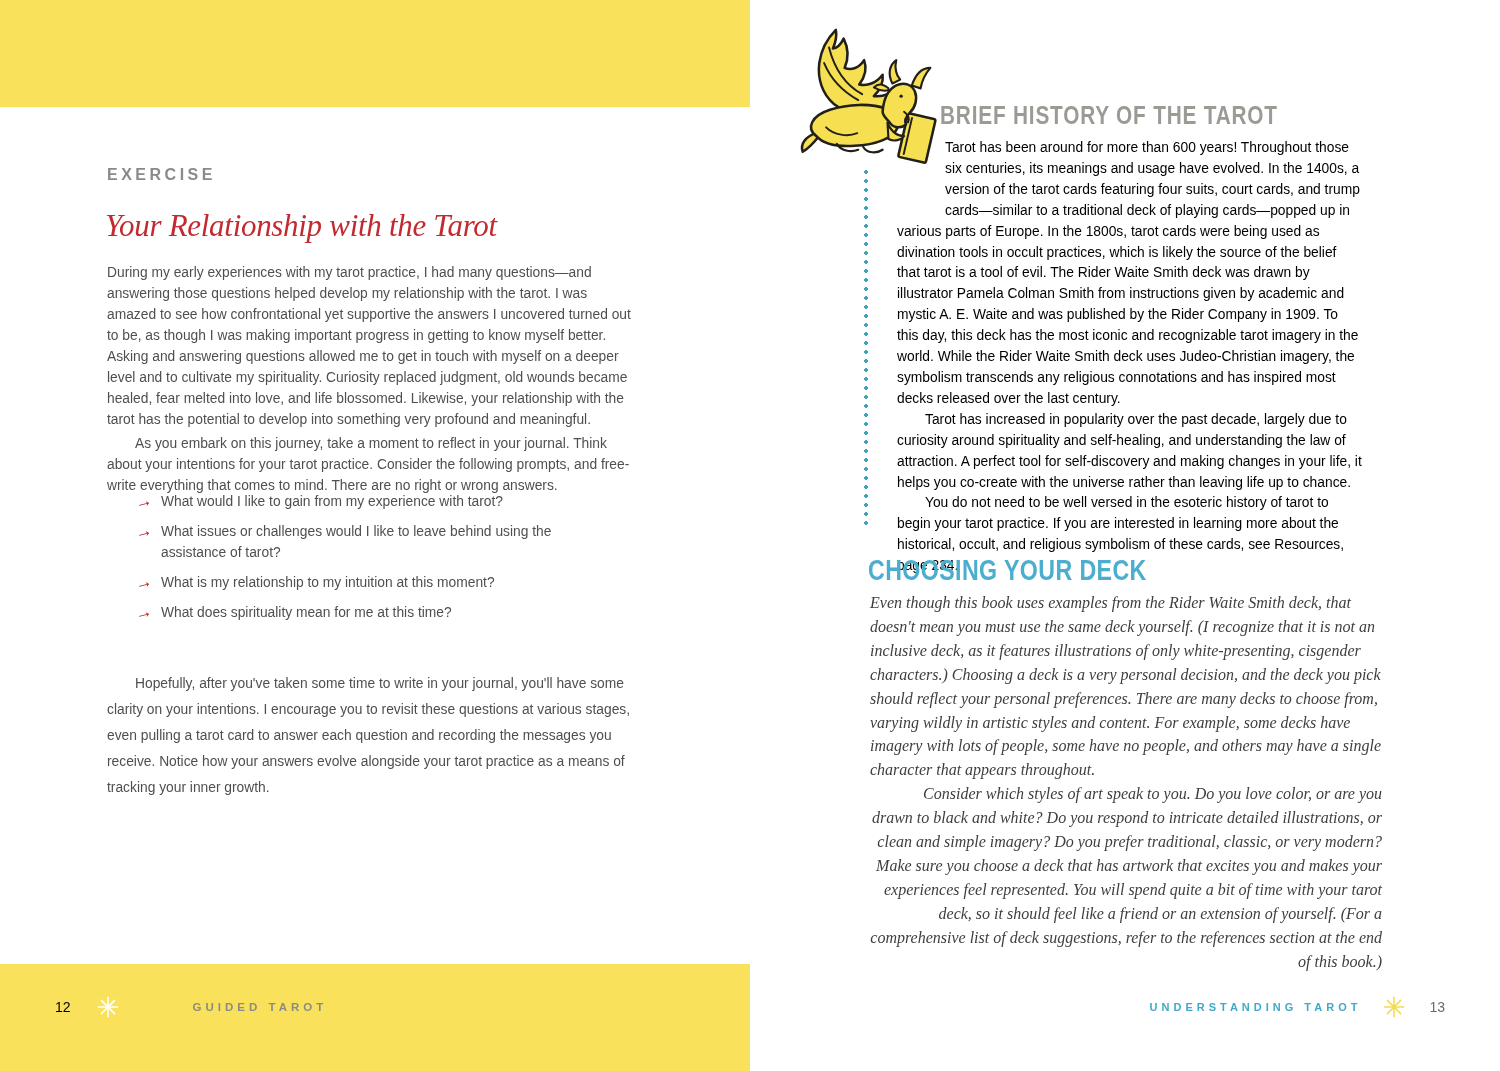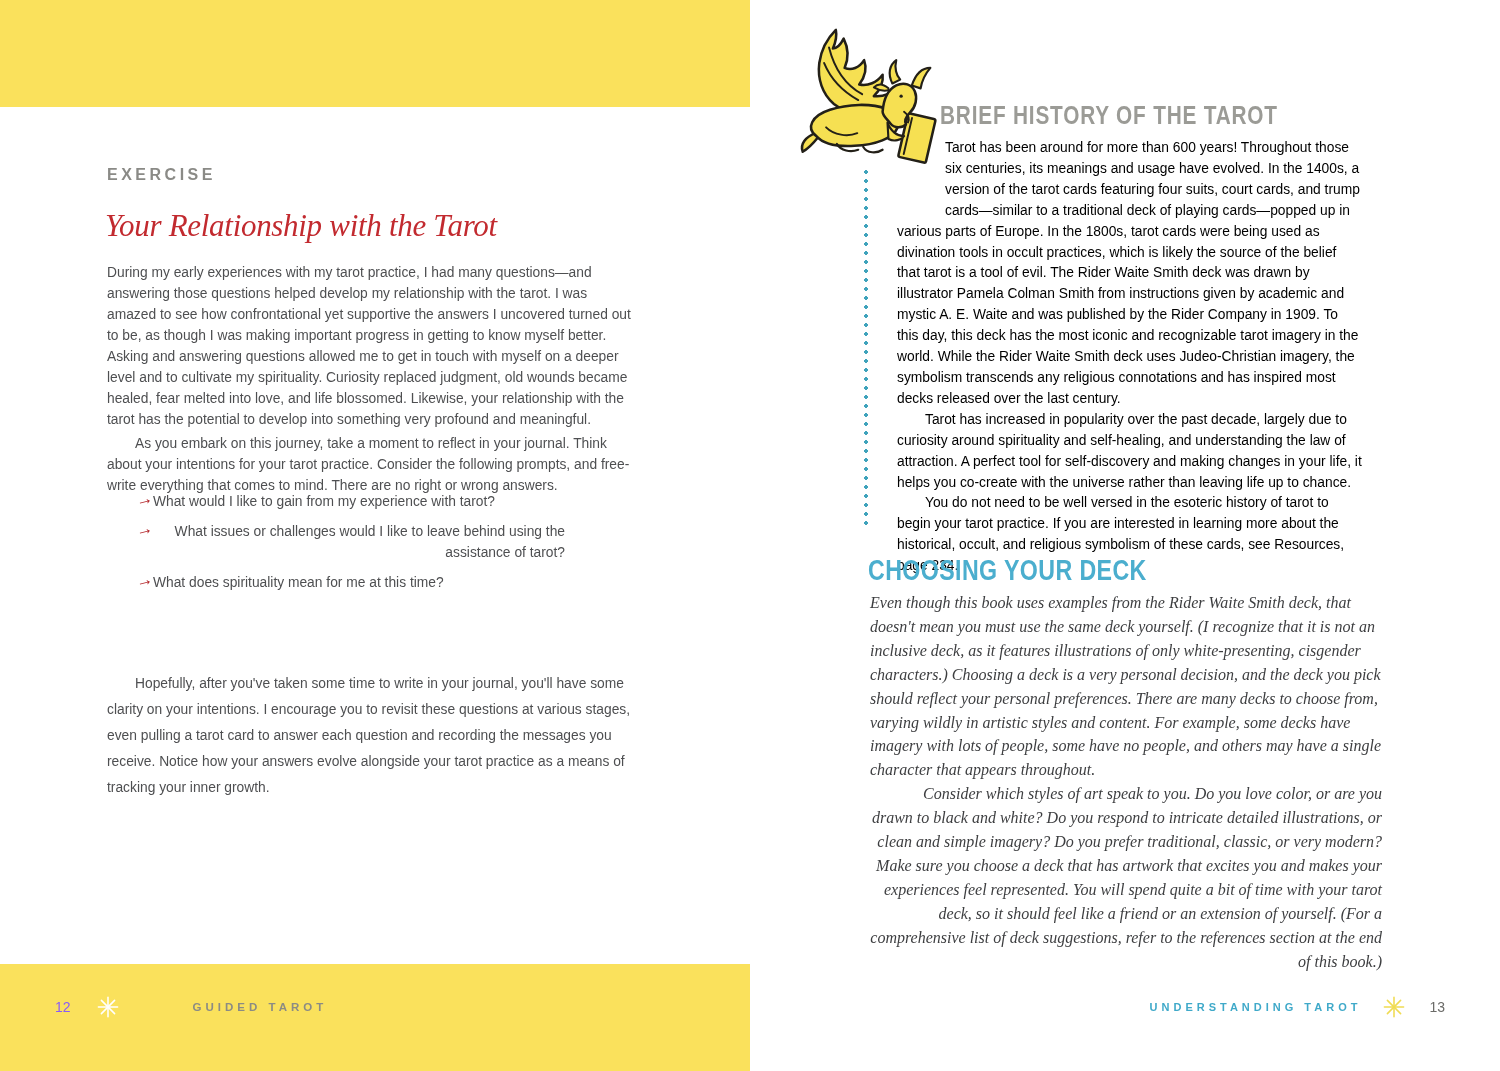--- a/index.html
+++ b/index.html
@@ -11,30 +11,30 @@
 
   
   .kicker{position:absolute;left:107px;top:166px;font-size:16px;font-weight:bold;
           letter-spacing:3.5px;color:#8A8A86;}
   .page-title{position:absolute;left:105px;top:208px;font-family:"Liberation Serif",serif;
           font-style:italic;font-size:31px;color:#C22A2F;letter-spacing:-0.3px;}
   .left-body{position:absolute;left:107px;top:262px;width:530px;font-size:13.8px;
           line-height:21px;color:#4E4F51;}
   .left-body p{margin:0;}
   .left-body p.indent{text-indent:28px;margin-top:3px;}
-  .prompts{position:absolute;left:127px;top:491px;width:460px;text-align:right;}
+  .prompts{position:absolute;left:135px;top:491px;width:460px;}
   .prompt-row{display:flex;align-items:flex-start;margin-bottom:9px;}
   .arrow-icon{flex:0 0 26px;color:#B5282C;font-size:17px;font-weight:bold;line-height:20px;
           transform:rotate(-14deg);transform-origin:center;}
   .arrow-icon::before{content:"\2192";}
   .prompt-text{max-width:412px;font-size:13.8px;line-height:21px;color:#4E4F51;}
   .closing{position:absolute;left:107px;top:671px;width:530px;font-size:13.8px;
           line-height:26px;color:#4E4F51;text-indent:28px;}
   .footer-left{position:absolute;left:55px;top:996px;display:flex;align-items:center;}
-  .footer-left .pagenum{font-size:14px;color:#8b5cf6;}
+  .footer-left .pagenum{font-size:14px;color:#000000;}
   .footer-left .star{margin-left:26px;}
   .footer-left .booktitle{margin-left:30px;font-size:11.5px;font-weight:bold;
           letter-spacing:4px;color:#8B8B84;padding-left:44px;}
 
   
   .bull{position:absolute;left:790px;top:26px;width:156px;height:152px;}
   .dotted-divider{position:absolute;left:864px;top:170px;width:4px;height:358px;
           background-image:radial-gradient(circle at 2px 2px,#3FA3BC 1.6px,transparent 2px);
           background-size:4px 9px;background-repeat:repeat-y;}
   .condensed{display:inline-block;transform:scaleX(0.8);transform-origin:0 50%;white-space:nowrap;}
@@ -74,20 +74,24 @@
   </div>
 
   <div class="prompts">
     <div class="prompt-row">
       <span class="arrow-icon"></span>
       <span class="prompt-text">What would I like to gain from my experience with tarot?</span>
     </div>
     <div class="prompt-row">
       <span class="arrow-icon"></span>
       <span class="prompt-text">What issues or challenges would I like to leave behind using the assistance of tarot?</span>
+    </div>
+    <div class="prompt-row">
+      <span class="arrow-icon"></span>
+      <span class="prompt-text">What is my relationship to my intuition at this moment?</span>
     </div>
     <div class="prompt-row">
       <span class="arrow-icon"></span>
       <span class="prompt-text">What does spirituality mean for me at this time?</span>
     </div>
   </div>
 
   <div class="closing">Hopefully, after you've taken some time to write in your journal, you'll have some clarity on your intentions. I encourage you to revisit these questions at various stages, even pulling a tarot card to answer each question and recording the messages you receive. Notice how your answers evolve alongside your tarot practice as a means of tracking your inner growth.</div>
 
   <div class="footer-left">

